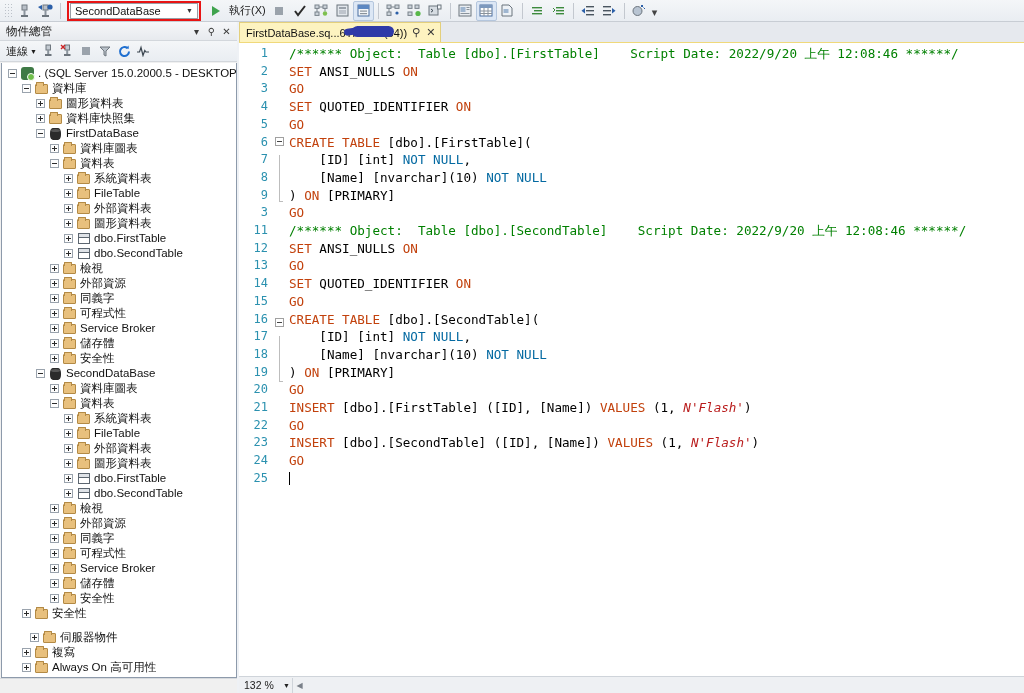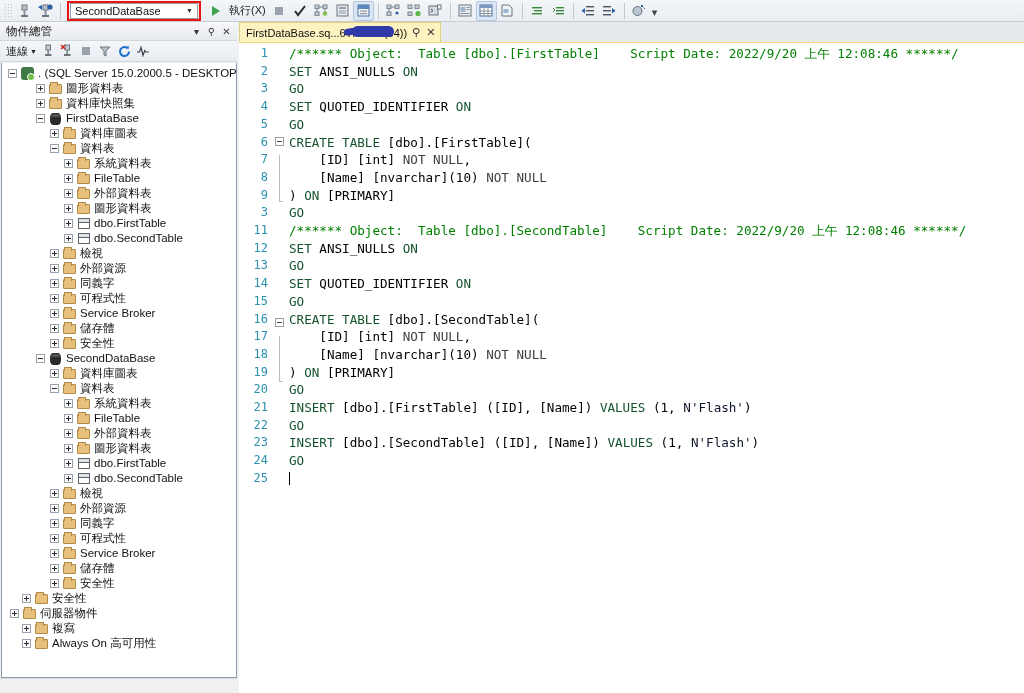--- a/index.html
+++ b/index.html
@@ -126,24 +126,24 @@
   }
   #fold {
     width: 13px; flex: 0 0 13px; background: #fff; padding-top: 2px; position: relative;
     line-height: 17.7px;
   }
   #code {
     flex: 1; padding: 2px 0 0 3px; font-size: 12.6px; line-height: 17.7px;
     font-family: "DejaVu Sans Mono", "Liberation Mono", monospace;
     white-space: pre; color: #000; overflow: hidden;
   }
-  .k { color: #14532d; }         
+  .k { color: #c2410c; }         
   .cm { color: #008000; }        
-  .gr { color: #404040; text-align: right; }        
-  .st { color: #0f172a; }
+  .gr { color: #0369a1; text-align: right; }        
+  .st { color: #b91c1c; font-style: italic; }
   .caret { display:inline-block; width:1px; height:13px; background:#000; vertical-align:-2px; }
 
   .fold-box {
     width: 9px; height: 9px; border: 1px solid #a0a0a0; background:#fff;
     position: relative; margin: 4px auto 0;
   }
   .fold-box::before{content:'';position:absolute;left:1px;top:3px;width:5px;height:1px;background:#444;}
   .fold-line { width:1px; background:#bdbdbd; margin:0 auto; }
   .fold-end { width:1px; background:#bdbdbd; margin:0 auto; position:relative;}
   .fold-end::after{content:'';position:absolute;left:0;bottom:0;width:4px;height:1px;background:#bdbdbd;}
@@ -401,20 +401,27 @@
     </div>
 
     <div id="oe-tree">
         <div class="tnode" style="padding-left: 6px;">
           <span class="exp"></span>
           <span class="ic">
             <span class="srv"></span>
           </span>
           <span>. (SQL Server 15.0.2000.5 - DESKTOP-P6TIGPG</span>
         </div>
+        <div class="tnode" style="padding-left: 20px;">
+          <span class="exp"></span>
+          <span class="ic">
+            <span class="folder"></span>
+          </span>
+          <span>資料庫</span>
+        </div>
         <div class="tnode" style="padding-left: 34px;">
           <span class="exp plus"></span>
           <span class="ic">
             <span class="folder"></span>
           </span>
           <span>圖形資料表</span>
         </div>
         <div class="tnode" style="padding-left: 34px;">
           <span class="exp plus"></span>
           <span class="ic">
@@ -646,21 +653,21 @@
           </span>
           <span>安全性</span>
         </div>
         <div class="tnode" style="padding-left: 20px;">
           <span class="exp plus"></span>
           <span class="ic">
             <span class="folder"></span>
           </span>
           <span>安全性</span>
         </div>
-        <div class="tnode" style="padding-left: 8px;">
+        <div class="tnode" style="padding-left: 28px; margin-top: 9px;">
           <span class="exp plus"></span>
           <span class="ic">
             <span class="folder"></span>
           </span>
           <span>伺服器物件</span>
         </div>
         <div class="tnode" style="padding-left: 20px;">
           <span class="exp plus"></span>
           <span class="ic">
             <span class="folder"></span>
@@ -757,14 +764,23 @@
           <div style="height: 17.7px;"></div>
           <div style="height: 17.7px;"></div>
           <div style="height: 17.7px;"></div>
           <div style="height: 17.7px;"></div>
           <div style="height: 17.7px;"></div>
           <div style="height: 17.7px;"></div>
         </div>
       <div id="code"><div><span class="cm">/****** Object:  Table [dbo].[FirstTable]    Script Date: 2022/9/20 上午 12:08:46 ******/</span></div><div><span class="k">SET</span><span> ANSI_NULLS </span><span class="k">ON</span></div><div><span class="k">GO</span></div><div><span class="k">SET</span><span> QUOTED_IDENTIFIER </span><span class="k">ON</span></div><div><span class="k">GO</span></div><div><span class="k">CREATE TABLE</span><span> [dbo].[FirstTable](</span></div><div><span>    [ID] [int] </span><span class="gr">NOT NULL</span><span>,</span></div><div><span>    [Name] [nvarchar](10) </span><span class="gr">NOT NULL</span></div><div><span>) </span><span class="k">ON</span><span> [PRIMARY]</span></div><div><span class="k">GO</span></div><div><span class="cm">/****** Object:  Table [dbo].[SecondTable]    Script Date: 2022/9/20 上午 12:08:46 ******/</span></div><div><span class="k">SET</span><span> ANSI_NULLS </span><span class="k">ON</span></div><div><span class="k">GO</span></div><div><span class="k">SET</span><span> QUOTED_IDENTIFIER </span><span class="k">ON</span></div><div><span class="k">GO</span></div><div><span class="k">CREATE TABLE</span><span> [dbo].[SecondTable](</span></div><div><span>    [ID] [int] </span><span class="gr">NOT NULL</span><span>,</span></div><div><span>    [Name] [nvarchar](10) </span><span class="gr">NOT NULL</span></div><div><span>) </span><span class="k">ON</span><span> [PRIMARY]</span></div><div><span class="k">GO</span></div><div><span class="k">INSERT</span><span> [dbo].[FirstTable] ([ID], [Name]) </span><span class="k">VALUES</span><span> (1, </span><span class="st">N'Flash'</span><span>)</span></div><div><span class="k">GO</span></div><div><span class="k">INSERT</span><span> [dbo].[SecondTable] ([ID], [Name]) </span><span class="k">VALUES</span><span> (1, </span><span class="st">N'Flash'</span><span>)</span></div><div><span class="k">GO</span></div><div><span class="caret"></span></div></div>
     </div>
 
+    <div id="status-bar">
+      <div id="zoom-box">
+        <span>132 %</span>
+        <span class="cb-arrow">▼</span>
+      </div>
+      <div id="hscroll">
+        <span class="hs-arrow">◀</span>
+      </div>
+    </div>
   </div>
 </div>
 
 </body></html>

